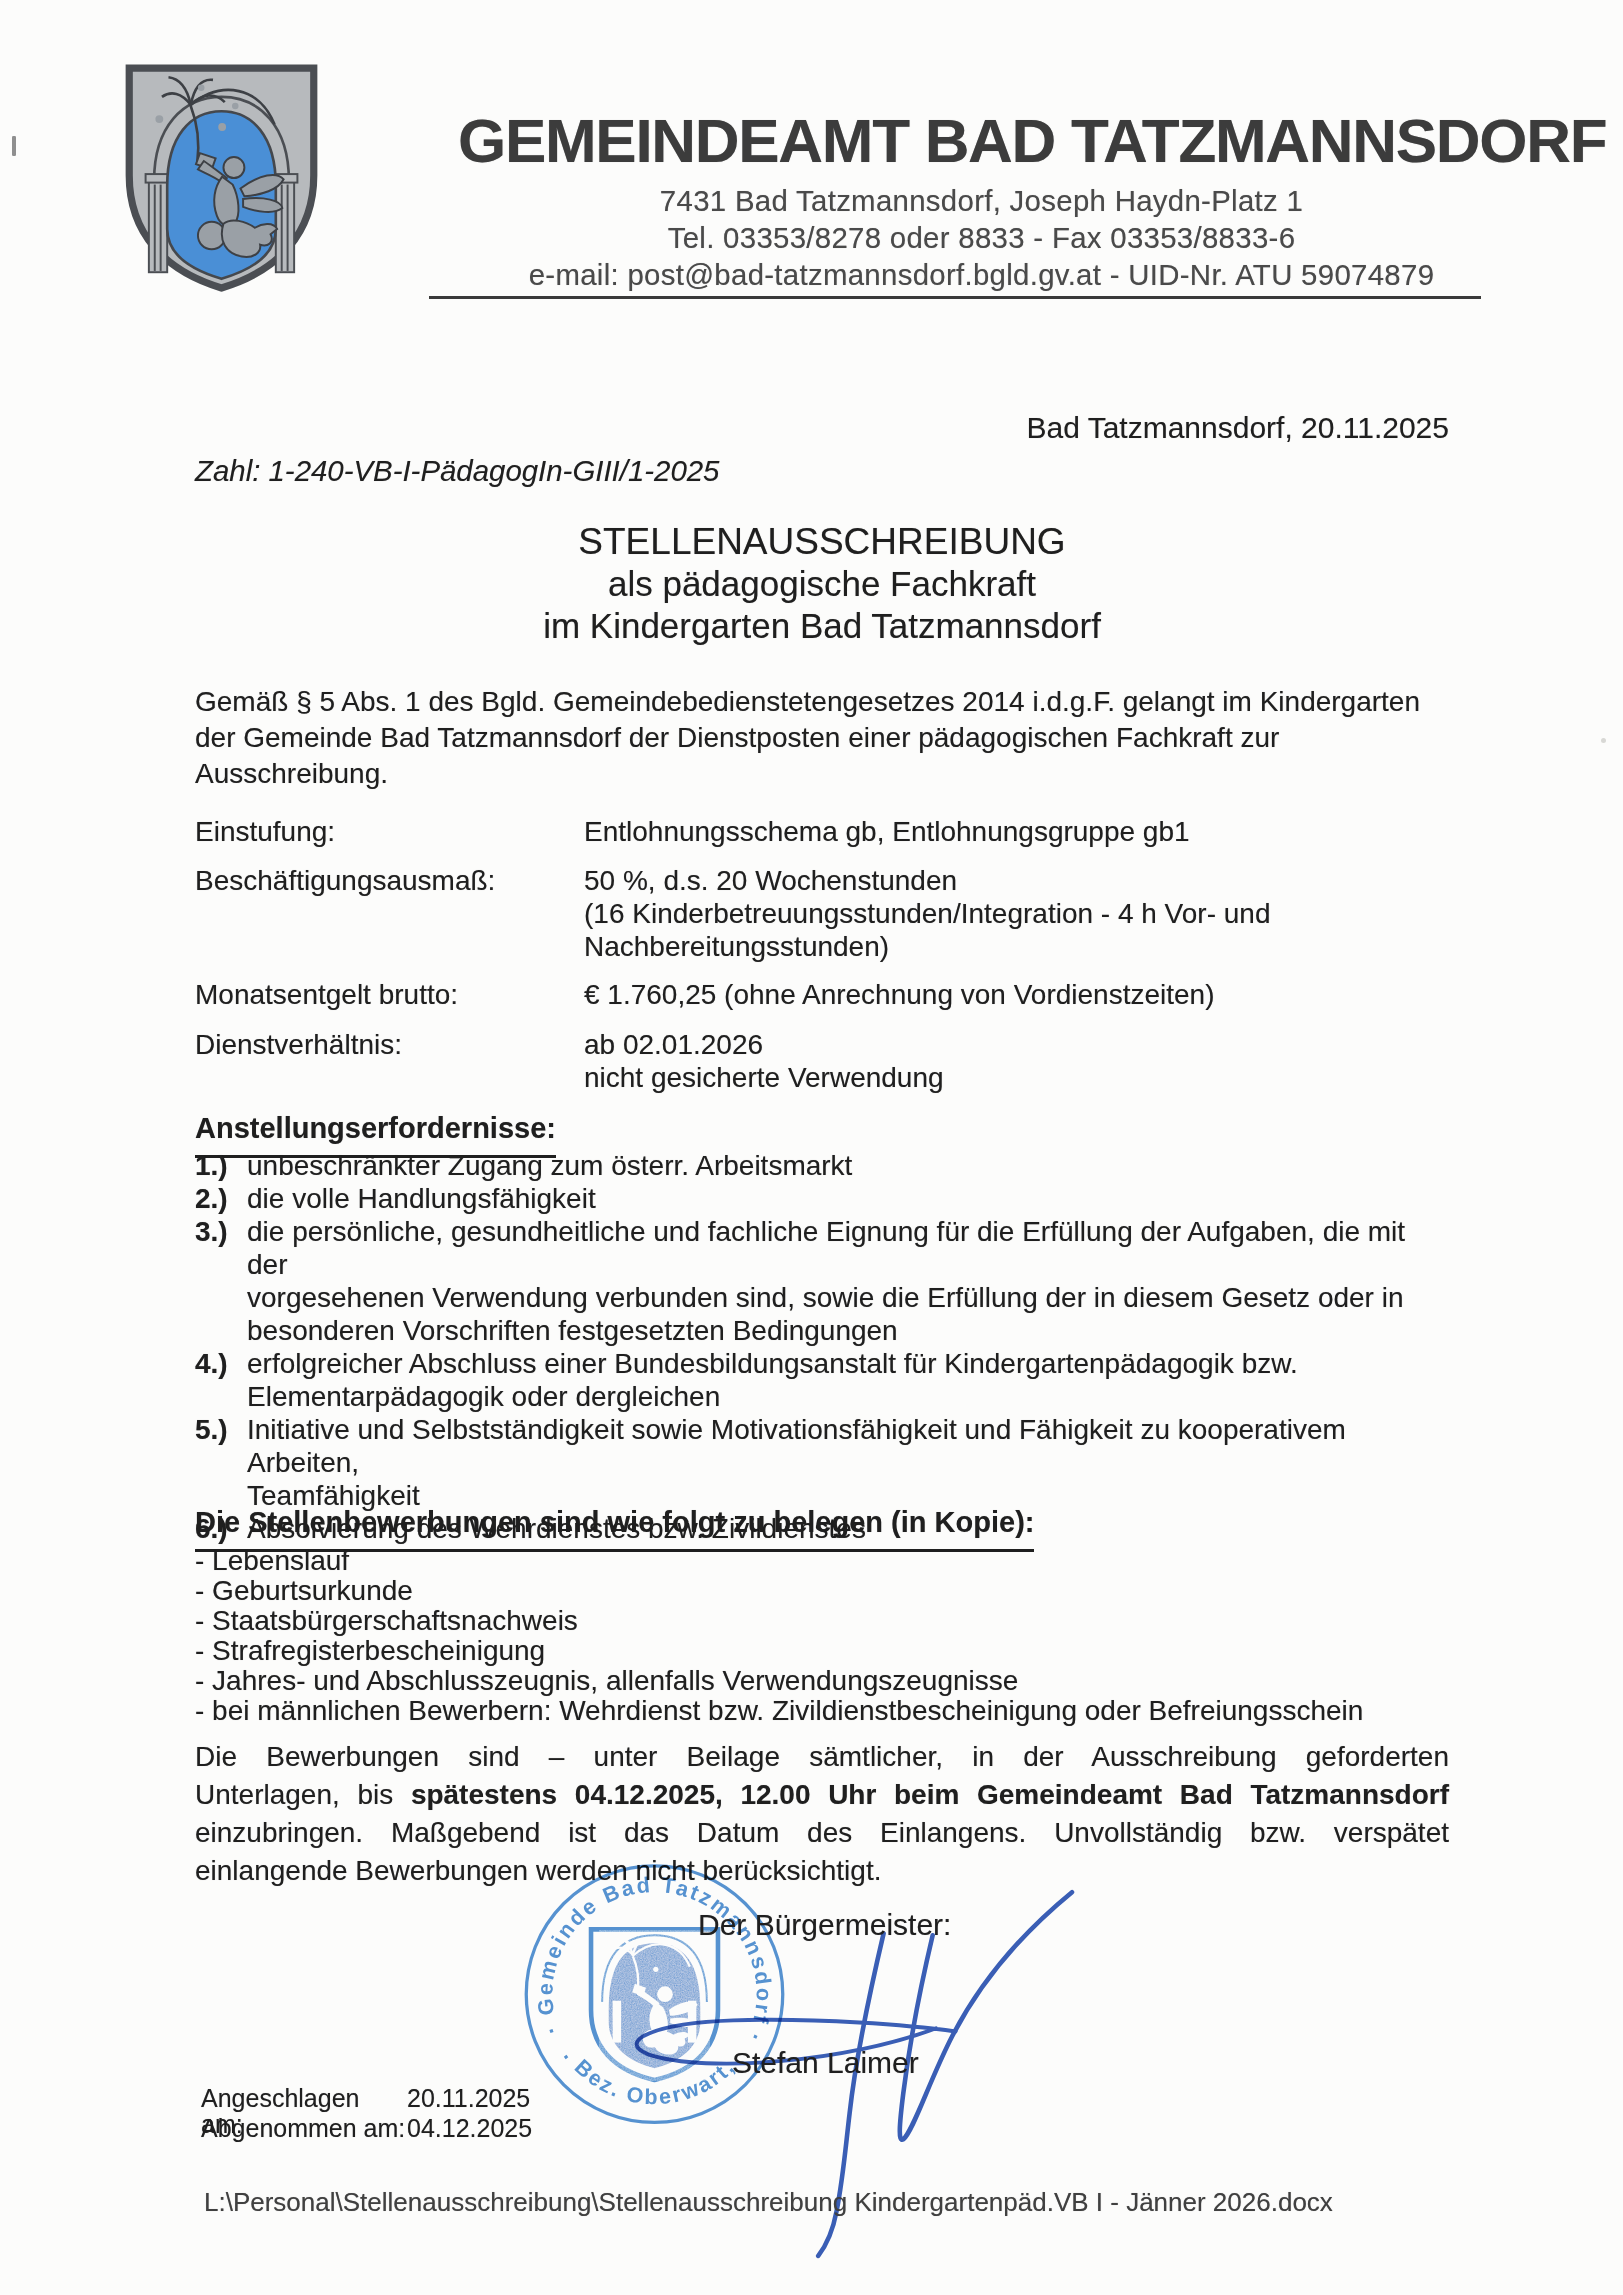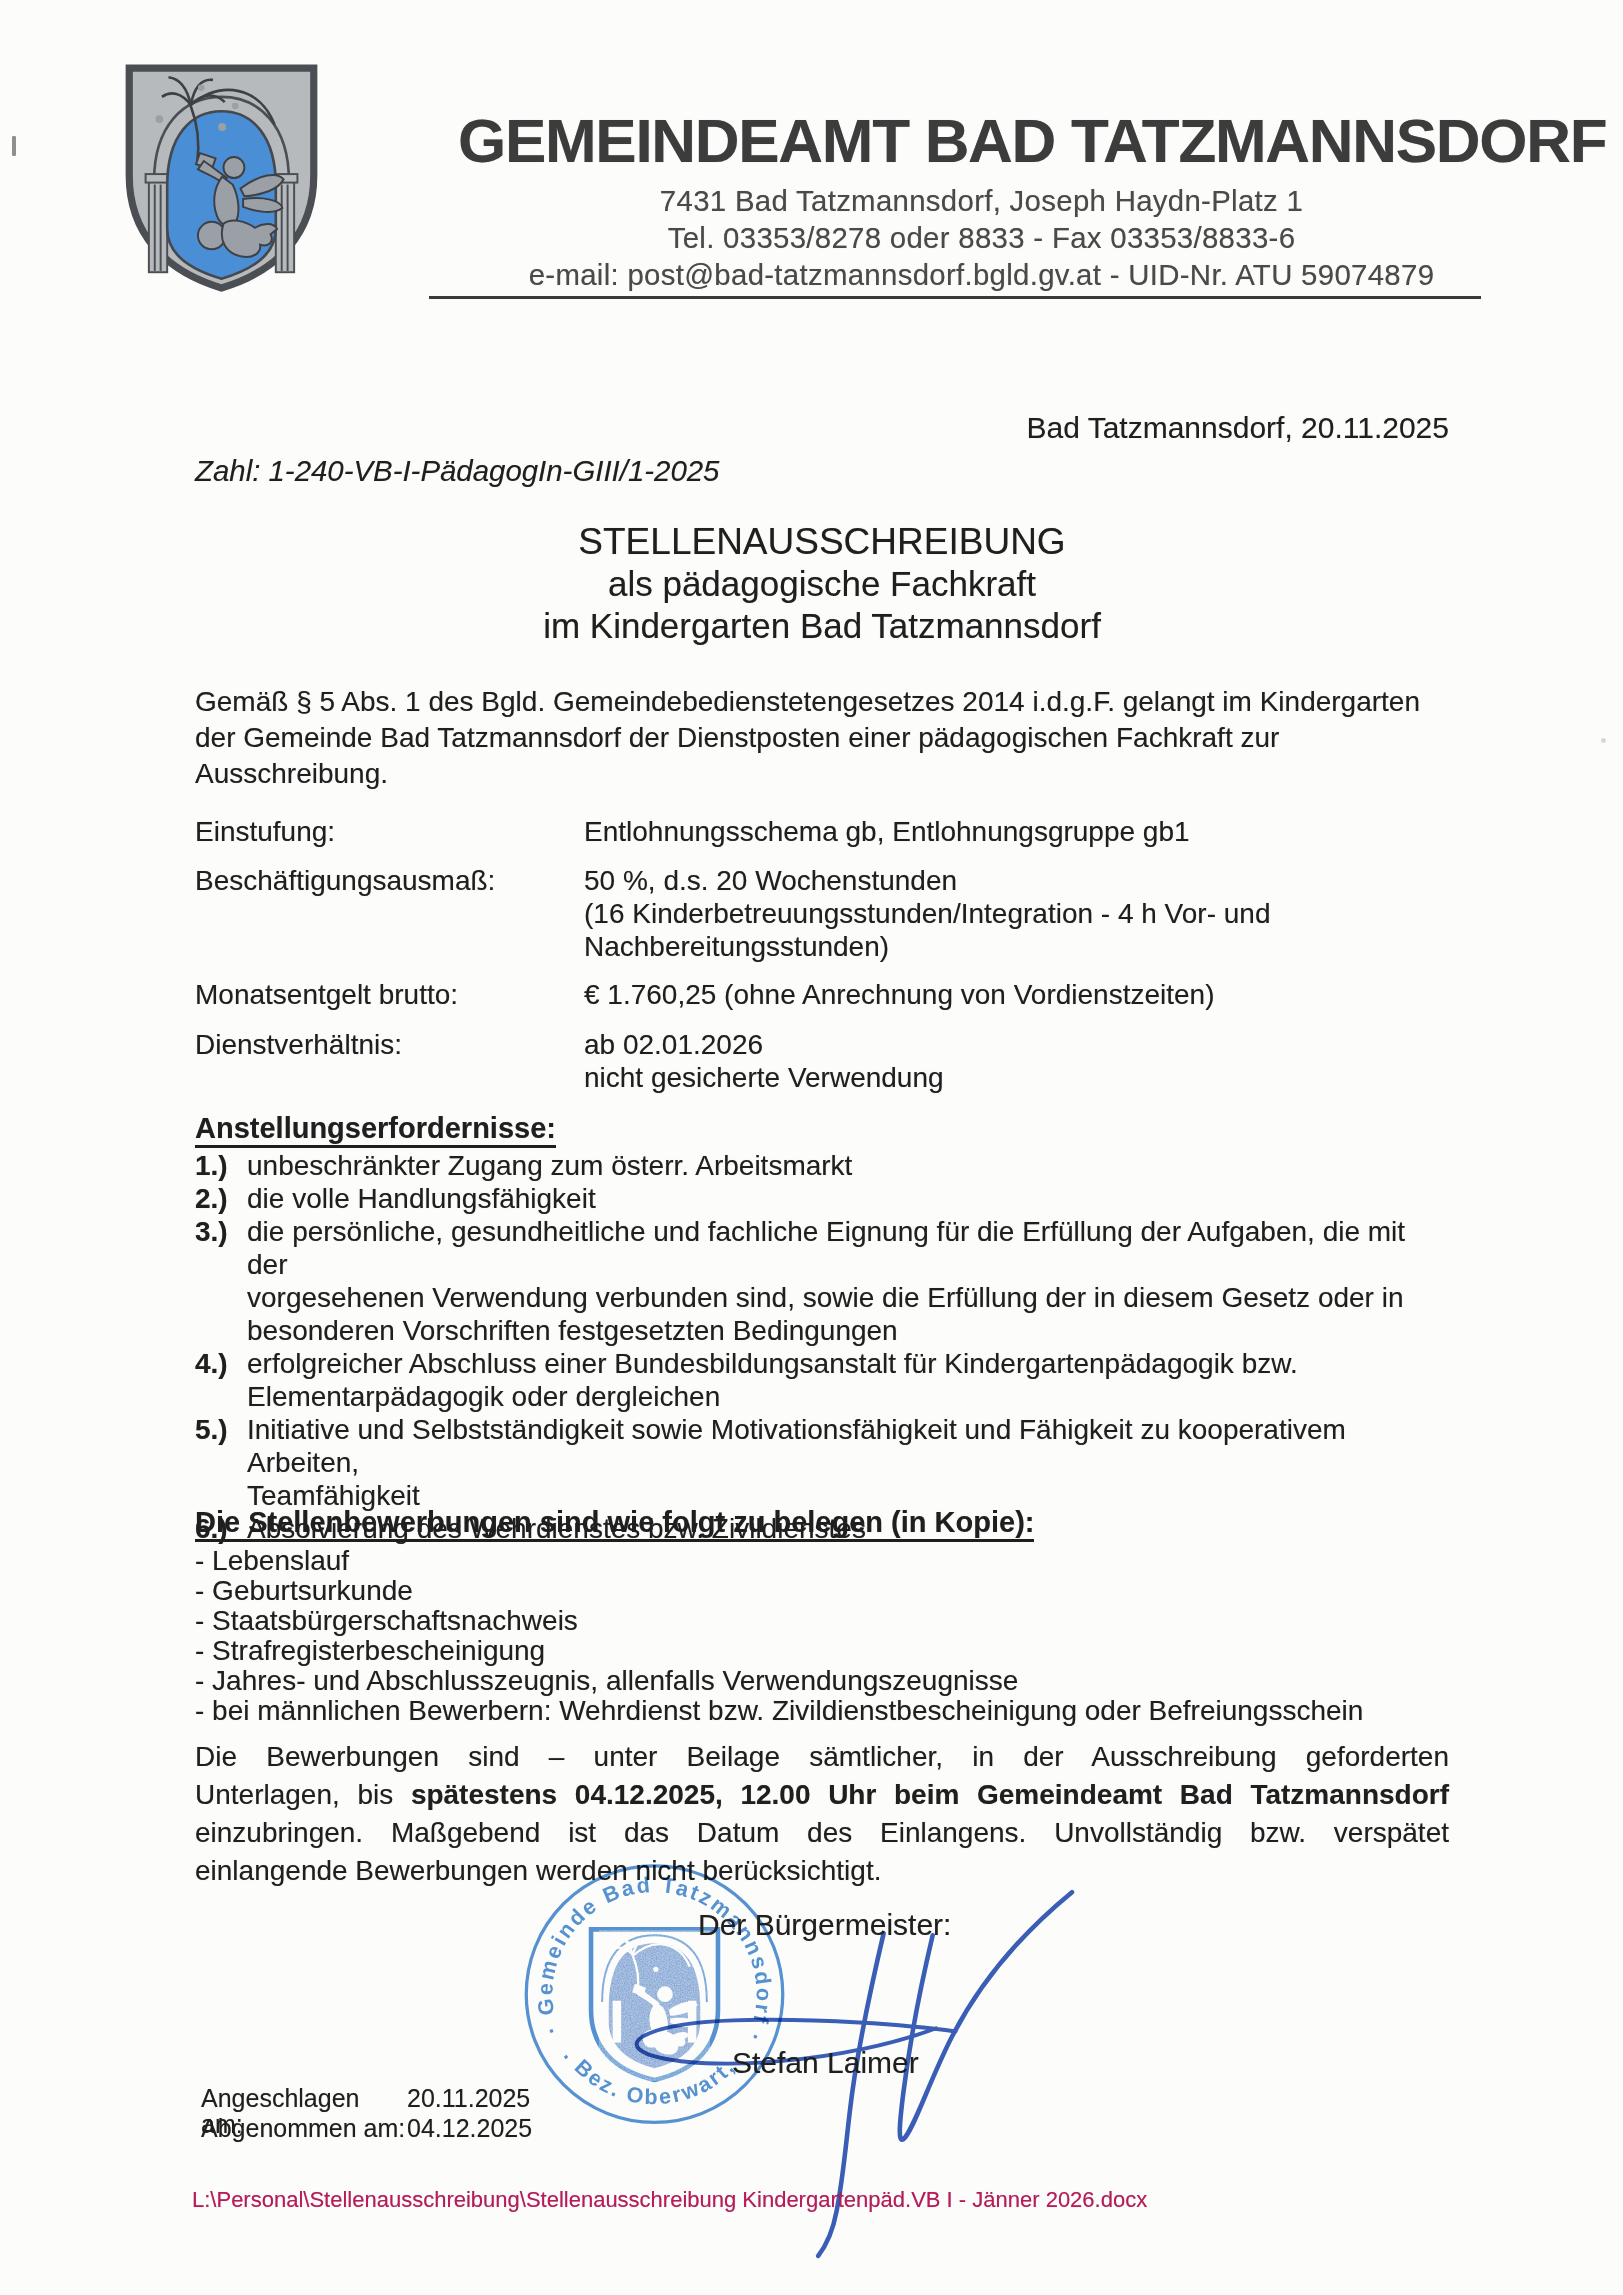--- a/index.html
+++ b/index.html
@@ -38,21 +38,21 @@
 
   
   .intro{left:195px;top:684px;width:1230px;font-size:28px;line-height:36px;}
 
   .detail-row{left:195px;width:1254px;}
   .row-0{top:815px;} .row-1{top:864px;} .row-2{top:978px;} .row-3{top:1028px;}
   .detail-label{position:absolute;left:0;top:0;font-weight:normal;font-size:28px;line-height:33px;}
   .detail-value{position:absolute;left:389px;top:0;width:866px;font-size:28px;line-height:33px;}
 
   .sec-heading{font-size:29px;font-weight:bold;}
-  .sec-heading .ul{display:inline-block;border-bottom:3.3px solid #1f1f1f;padding-bottom:0;}
+  .sec-heading .ul{display:inline-block;border-bottom:3.3px solid #1f1f1f;padding-bottom:10px;}
   .req-heading{left:195px;top:1112px;}
   .req-list{left:195px;top:1149px;width:1230px;}
   .req-item{display:flex;align-items:flex-start;}
   .req-num{width:52px;font-weight:bold;font-size:28px;line-height:33px;flex:none;}
   .req-text{font-size:28px;line-height:33px;width:1171px;}
 
   .docs-heading{left:195px;top:1506px;text-align:right;}
   .docs-list{left:195px;top:1546px;width:1243px;font-size:28px;line-height:30px;}
 
   .closing{left:195px;top:1738px;width:1254px;font-size:28px;line-height:38px;}
@@ -62,21 +62,21 @@
   
   .stamp{left:504px;top:1845px;width:301px;height:301px;mix-blend-mode:multiply;opacity:.95;}
   .sig-ink{left:622px;top:1871px;width:484px;height:406px;mix-blend-mode:multiply;}
   .role{left:698px;top:1908px;font-size:30px;}
   .sig-name{left:732px;top:2046px;font-size:30px;}
 
   .posting{left:201px;width:589px;font-size:25px;line-height:26px;display:flex;}
   .post-0{top:2085px;} .post-1{top:2115px;}
   .post-label{width:206px;flex:none;}
 
-  .footer{left:192px;top:2187px;font-size:22px;color:#be185d;}
+  .footer{left:204px;top:2187px;font-size:26px;color:#404040;}
 
   
   .speck-tick{left:11.8px;top:136px;width:4.6px;height:19.6px;background:#8f8f8f;border-radius:1.3px;}
   .speck-dot{left:1601px;top:738px;width:5.2px;height:5.2px;background:#d8d8d5;border-radius:50%;}
 </style>
 </head>
 <body>
 
 <div class="page">
 

